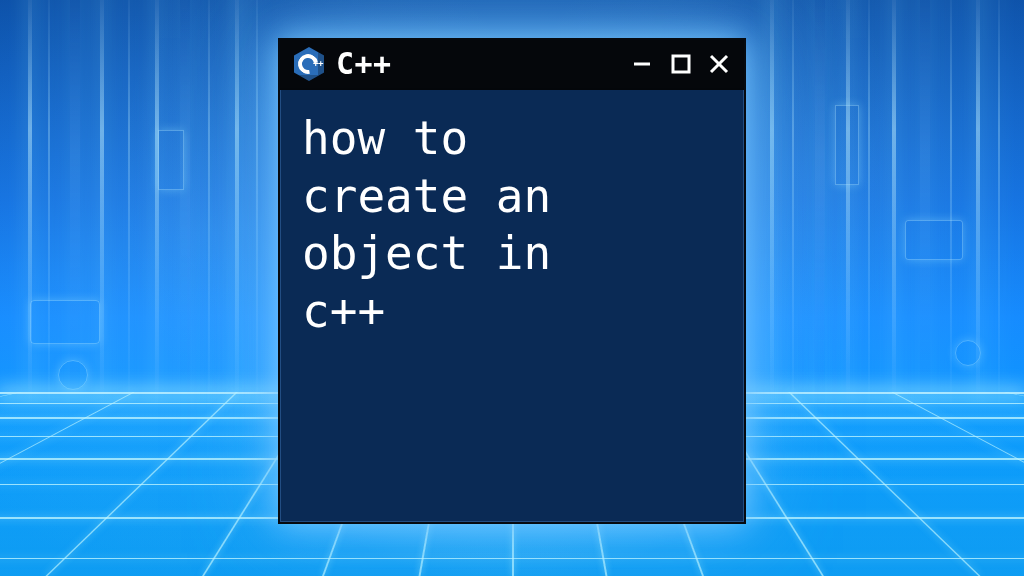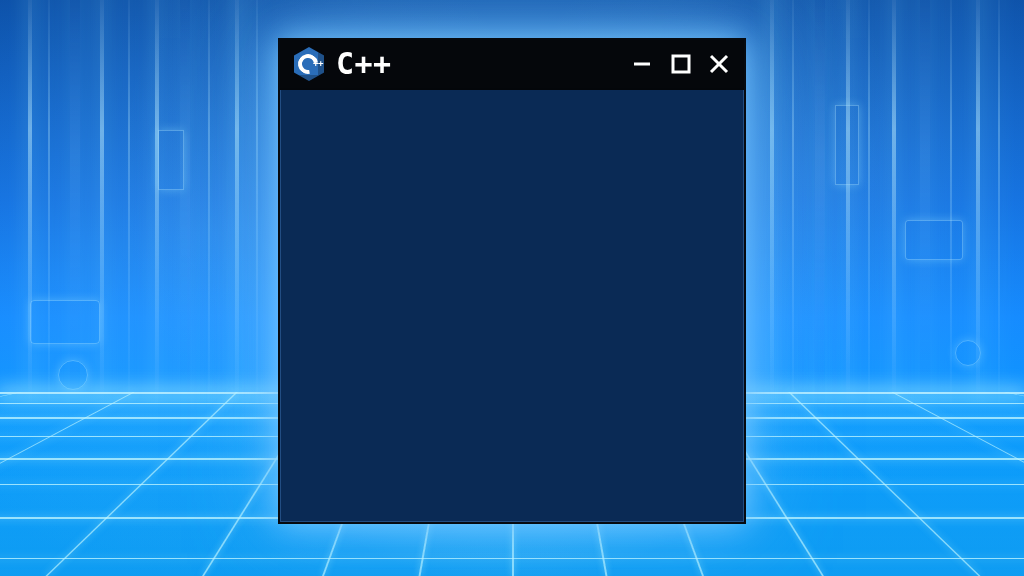--- a/index.html
+++ b/index.html
@@ -175,15 +175,19 @@
             </svg>
         </span>
         <span>
           <svg width="22" height="22" viewBox="0 0 22 22">
               <line x1="3" y1="3" x2="19" y2="19" stroke="#fff" stroke-width="3"></line>
               <line x1="19" y1="3" x2="3" y2="19" stroke="#fff" stroke-width="3"></line>
             </svg>
         </span>
       </div>
     </div>
+    <div class="content">how to
+create an
+object in
+c++</div>
   </div>
 
 </div>
 
 </body></html>

